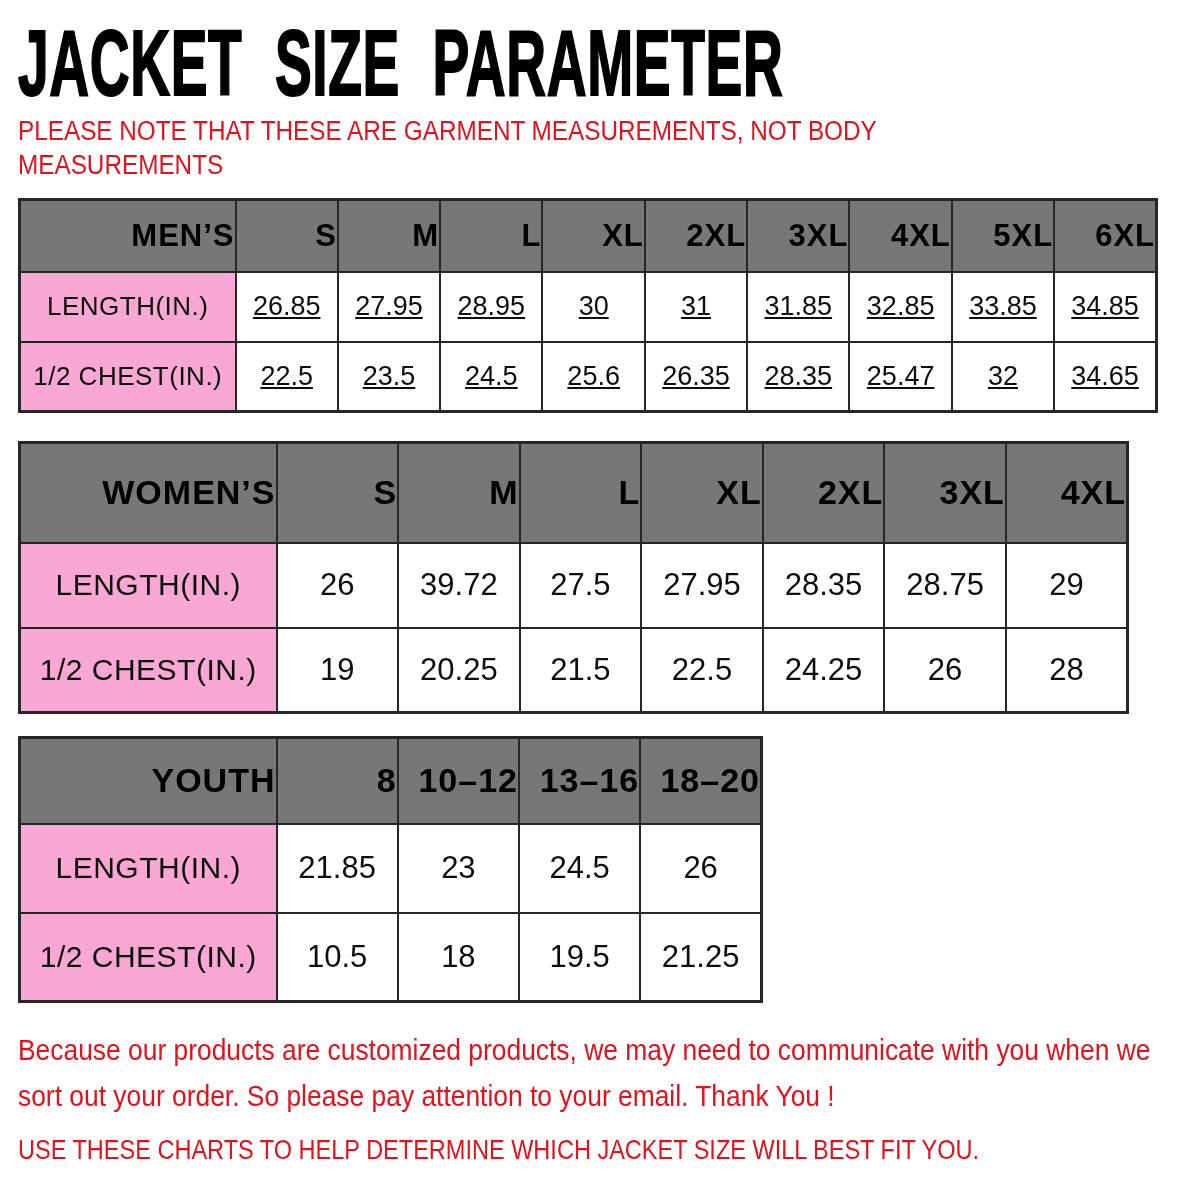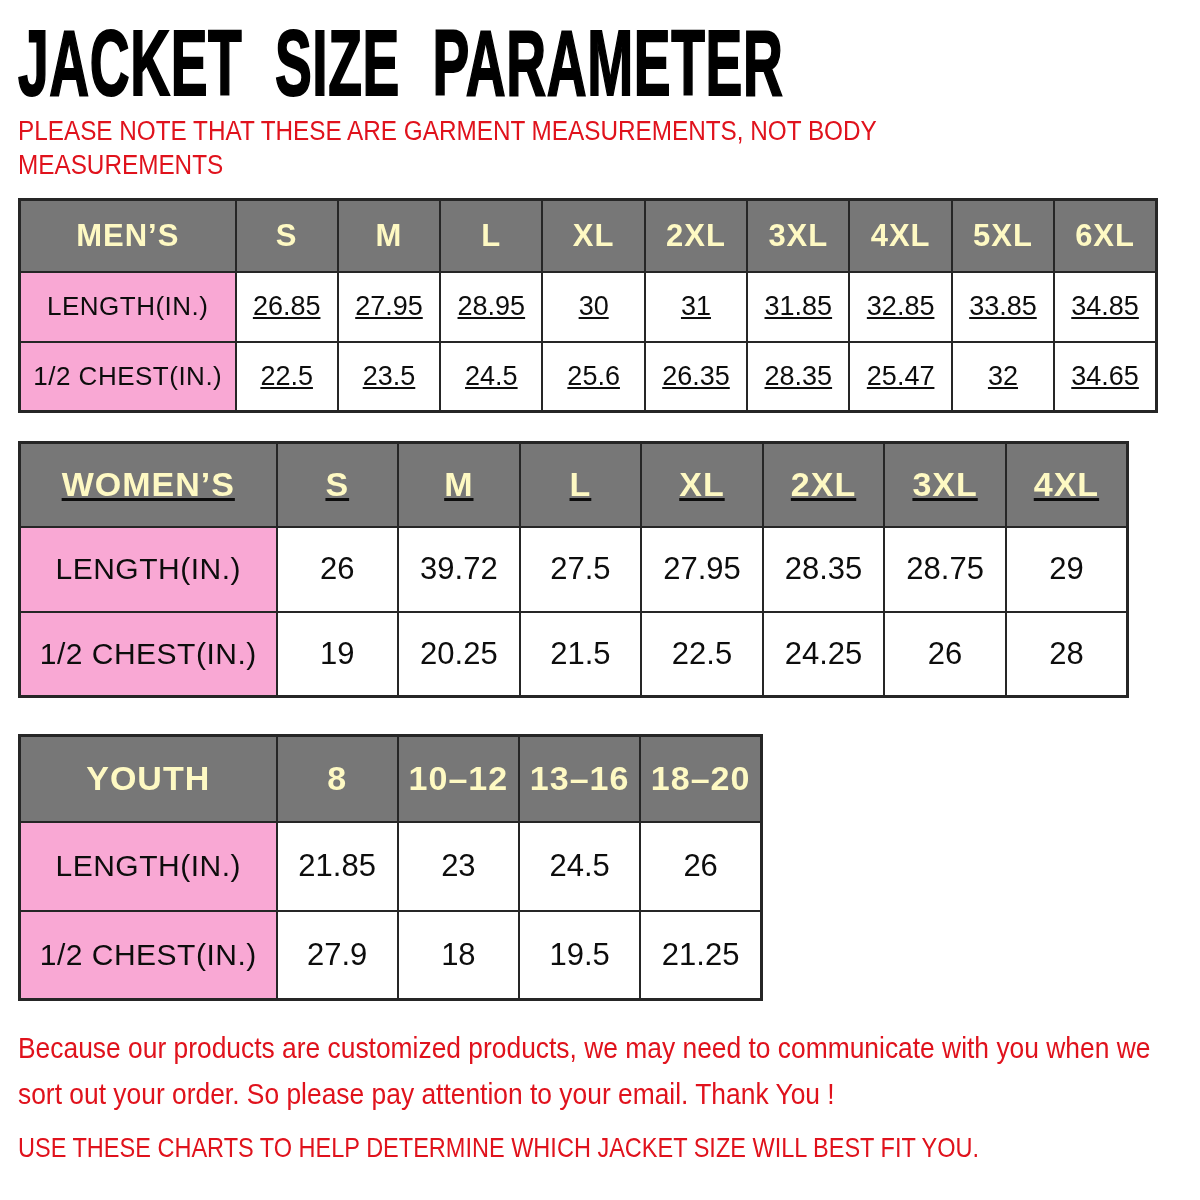--- a/index.html
+++ b/index.html
@@ -35,42 +35,42 @@
   }
 
   
   table.size-table{
     border-collapse:collapse;table-layout:fixed;text-align:center;
     border:3px solid var(--border);
     background:#fff;
   }
   .size-table th,.size-table td{border:2px solid var(--border);vertical-align:middle;}
   .size-table thead th{
-    background:var(--gray);color:#fef9c3;font-weight:700;letter-spacing:1px;
+    background:var(--gray);color:#000000;font-weight:700;letter-spacing:1px;text-align:right;
   }
   .size-table td{color:var(--ink);font-weight:400;}
   .size-table .row-label{background:#f9a8d4;color:var(--ink);font-weight:400;letter-spacing:0.5px;}
 
   table.mens{width:1140px;margin-top:16px;}
   .mens col.label-col{width:216px;}
   .mens thead tr{height:72px;}
   .mens tbody tr{height:70px;}
   .mens thead th{font-size:31px;}
   .mens td{font-size:27px;text-decoration:underline;}
   .mens .row-label{font-size:26px;}
 
   table.womens{width:1111px;margin-top:28px;}
   .womens col.label-col{width:257px;}
-  .womens thead tr{height:84px;text-decoration:underline;}
+  .womens thead tr{height:100px;}
   .womens tbody tr{height:85px;}
   .womens thead th{font-size:34px;}
   .womens td{font-size:31px;}
   .womens .row-label{font-size:30px;}
 
-  table.youth{width:745px;margin-top:36px;}
+  table.youth{width:745px;margin-top:22px;}
   .youth col.label-col{width:257px;}
   .youth thead tr{height:86px;}
   .youth tbody tr{height:89px;}
   .youth thead th{font-size:34px;}
   .youth td{font-size:31px;}
   .youth .row-label{font-size:30px;}
 
   
   .footer-para{
     margin-top:24px;
@@ -217,21 +217,21 @@
         <tbody>
           <tr>
             <th scope="row" class="row-label">LENGTH(IN.)</th>
             <td>21.85</td>
             <td>23</td>
             <td>24.5</td>
             <td>26</td>
           </tr>
           <tr>
             <th scope="row" class="row-label">1/2 CHEST(IN.)</th>
-            <td>27.9</td>
+            <td>10.5</td>
             <td>18</td>
             <td>19.5</td>
             <td>21.25</td>
           </tr>
         </tbody>
       </table>
     </div>
 
   <p class="footer-para">Because our products are customized products, we may need to communicate with you when we sort out your order. So please pay attention to your email. Thank You !</p>
 

